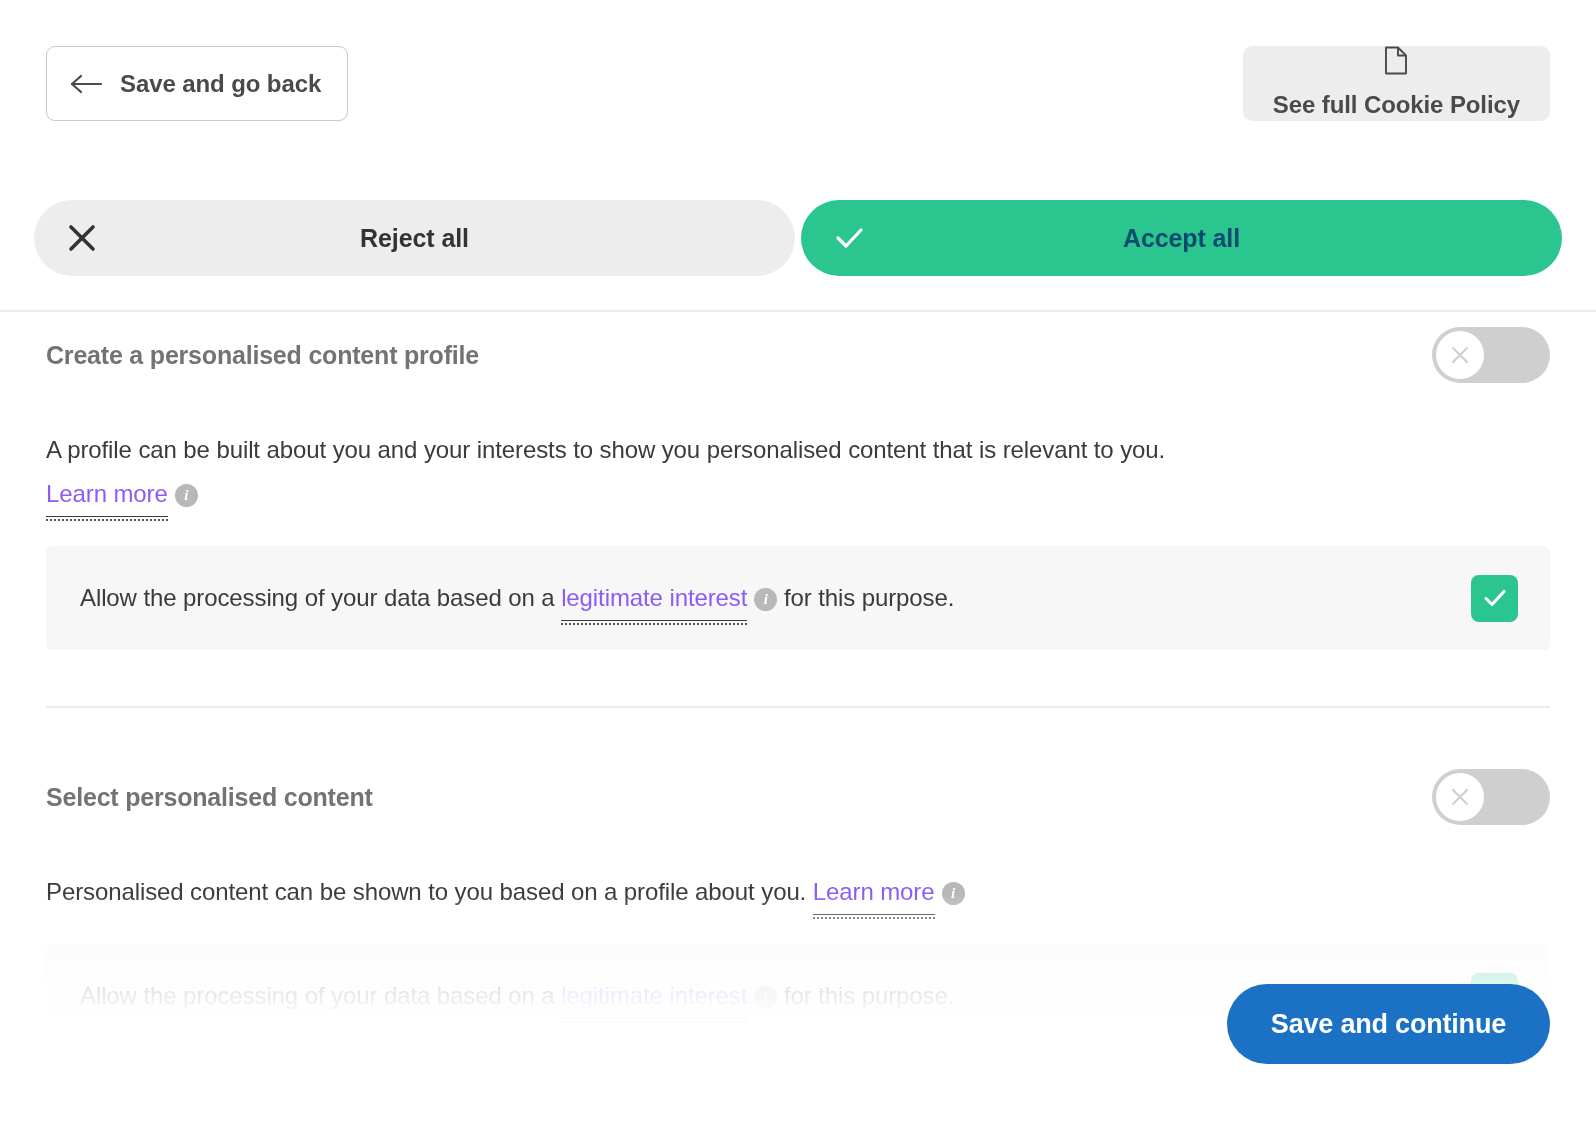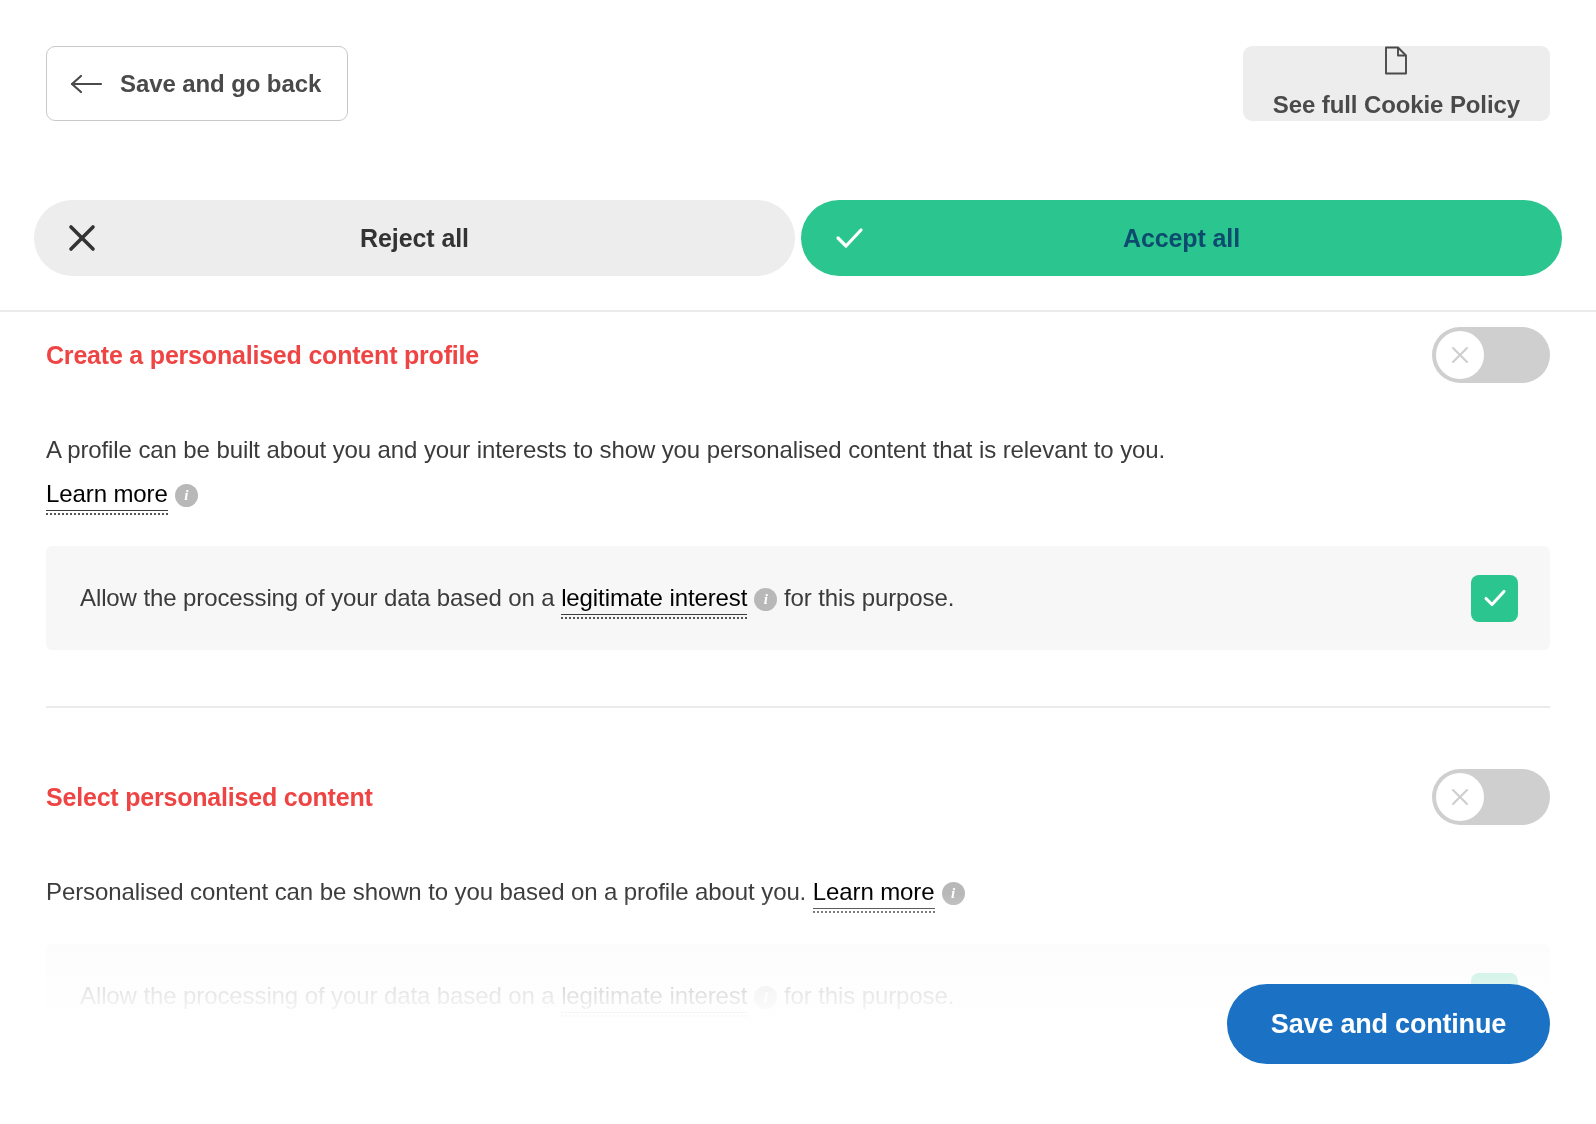--- a/index.html
+++ b/index.html
@@ -137,21 +137,21 @@
   .purpose-head {
     display: flex;
     align-items: center;
     justify-content: space-between;
     min-height: 62px;
   }
 
   .purpose-title {
     font-size: 25px;
     font-weight: bold;
-    color: #ef4444;
+    color: #737373;
     letter-spacing: -0.2px;
   }
 
   
   .toggle {
     width: 118px;
     height: 56px;
     border-radius: 28px;
     background: #cfcfcf;
     position: relative;
@@ -175,26 +175,26 @@
   .purpose-desc {
     font-size: 24px;
     line-height: 44px;
     color: #3b3b3b;
     margin-top: 42px;
     letter-spacing: -0.1px;
   }
 
   
   .info-link {
-    color: #000000;
+    color: #8b5cf6;
     text-decoration: none;
     border-bottom: 1px solid #3b3b3b;
     position: relative;
     cursor: pointer;
-    padding-bottom: 3px;
+    padding-bottom: 9px;
   }
   .info-link::after {
     content: "";
     position: absolute;
     left: 0; right: 0;
     bottom: -5px;
     border-bottom: 2px dotted #555555;
   }
 
   .info-badge {

